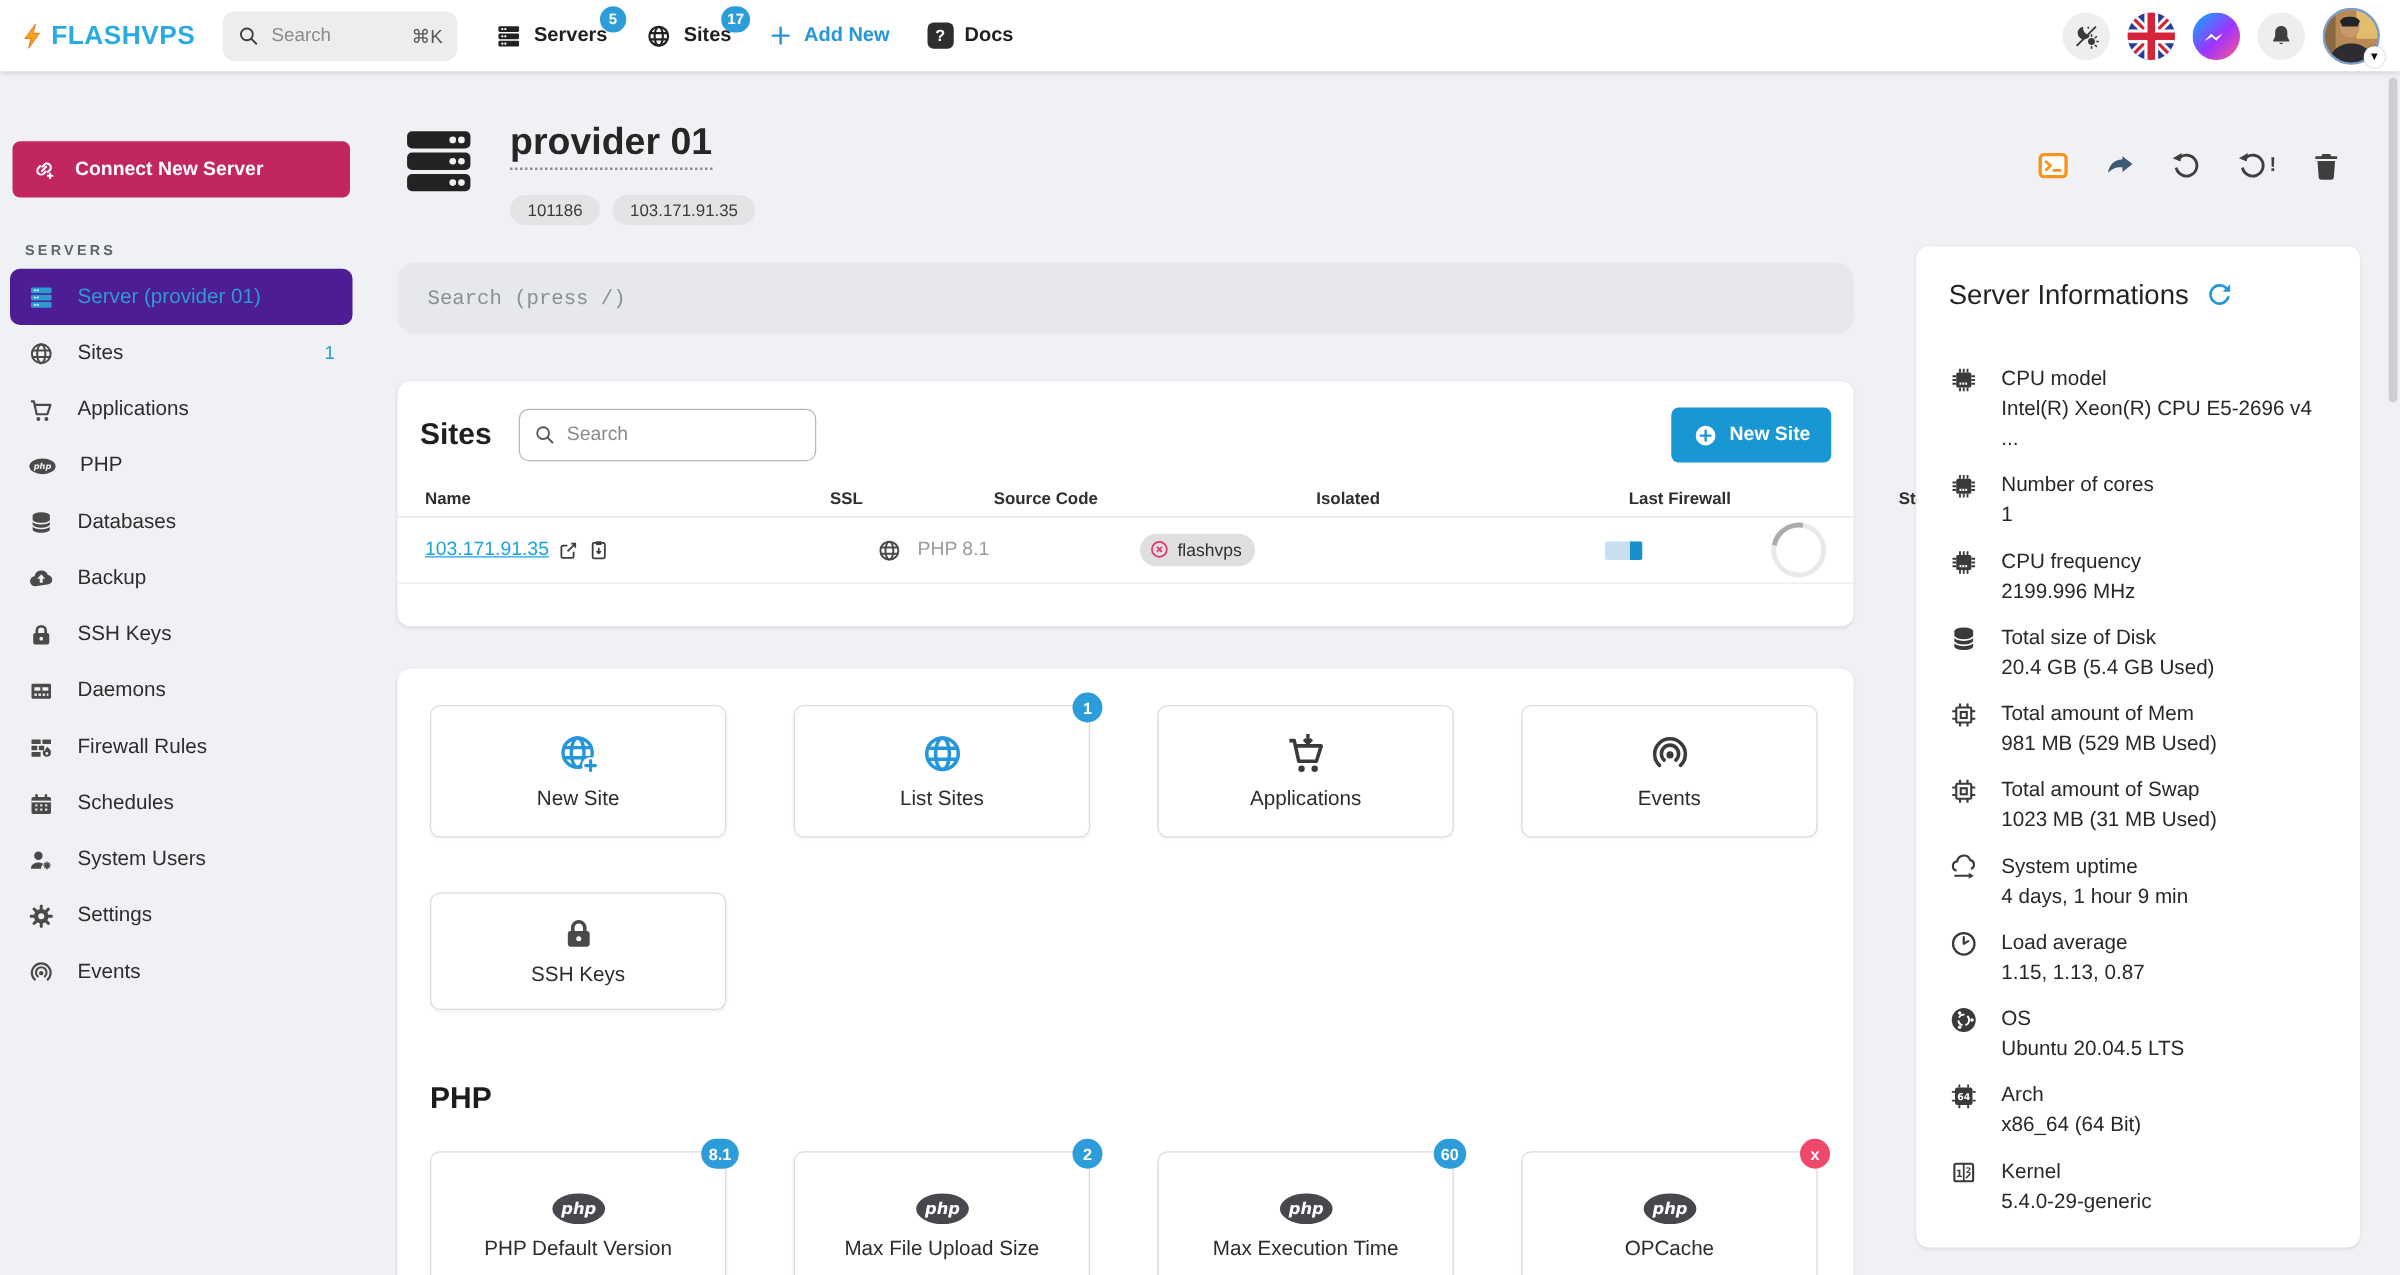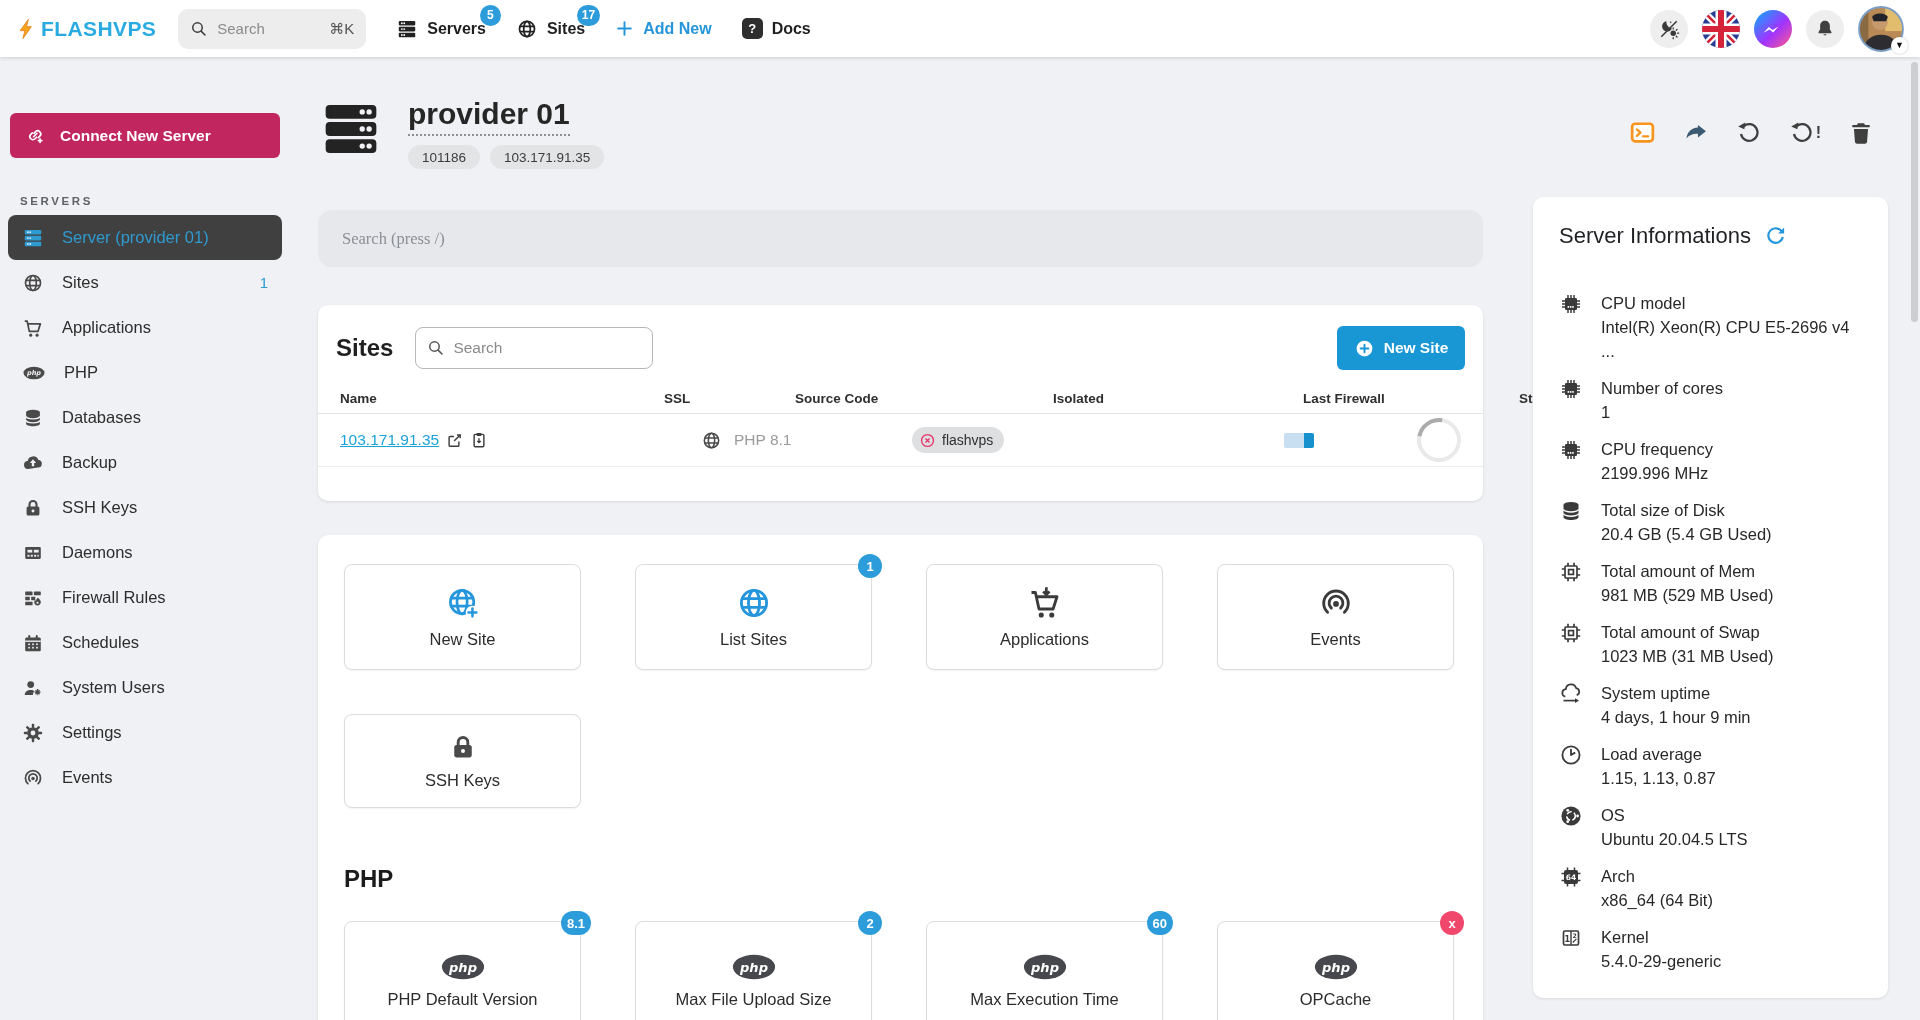--- a/index.html
+++ b/index.html
@@ -39,42 +39,42 @@
   .sidebar { position:absolute; left:0; top:57px; width:290px; bottom:0; padding:0 8px; }
   .connect-btn { margin:56px 2px 0 2px; width:270px; height:45px; background:#C2265F; border:none;
                  border-radius:6px; color:#fff; font-size:15.5px; font-weight:600; font-family:inherit;
                  display:flex; align-items:center; gap:14px; padding:0 15px; cursor:pointer; }
   .section-label { margin:37px 0 8px 12px; font-size:11.5px; font-weight:700; color:#5f6368;
                    letter-spacing:2.6px; }
   .menu { list-style:none; }
   .menu li { height:45px; display:flex; align-items:center; gap:18px; padding:0 14px;
              border-radius:8px; font-size:16.5px; color:#2d2d2d; cursor:pointer; }
   .menu li .ic { color:#4a4a4a; }
-  .menu li.active { background:#404040; color:#2E9AD0; }
+  .menu li.active { background:#4c1d95; color:#2E9AD0; }
   .menu li.active .ic { color:#2E9AD0; }
   .menu-badge { margin-left:auto; color:#2E9AD0; font-size:15px; }
 
   
   .main { position:absolute; left:290px; top:57px; right:0; bottom:0; }
 
   .page-head { position:absolute; left:28px; top:40px; display:flex; }
   .rack-big { color:#232323; }
   .title-block { margin-left:24px; }
   .page-title { display:inline-block; font-size:30px; font-weight:800; color:#262626;
                 border-bottom:2px dotted #8f8f8f; padding-bottom:3px; }
-  .title-badges { margin-top:9px; display:flex; gap:10px; }
+  .title-badges { margin-top:20px; display:flex; gap:10px; }
   .pill { background:#e3e4e6; border-radius:12px; height:24px; display:flex; align-items:center;
           padding:0 14px; font-size:13.5px; color:#3c3c3c; }
   .head-actions { position:absolute; right:46px; top:62px; display:flex; gap:27px; align-items:center; }
   .head-actions .act { cursor:pointer; color:#3f3f3f; display:flex; align-items:center; }
   .restore-alert-mark { font-weight:800; font-size:16px; color:#3f3f3f; margin-left:1px; }
 
   .big-search { position:absolute; left:28px; top:153px; width:1165px; height:57px; background:#e7e8eb;
                 border:none; border-radius:14px; padding:0 24px; font-size:16.5px; color:#a21caf;
-                font-family:Liberation Serif, serif; outline:none; }
+                font-family:Liberation Mono, monospace; outline:none; }
   .big-search::placeholder { color:#8b8f94; }
 
   .card { background:#fff; border-radius:10px; box-shadow:0 1px 3px rgba(0,0,0,.1); }
 
   
   .sites-card { position:absolute; left:28px; top:248px; width:1165px; height:196px; }
   .sites-head { display:flex; align-items:center; padding:21px 18px 0 18px; }
   .sites-title { font-size:24px; font-weight:700; color:#1f1f1f; }
   .sites-search { margin-left:22px; width:238px; height:42px; border:1.5px solid #b6b9bc;
                   border-radius:8px; display:flex; align-items:center; padding:0 11px; gap:8px; }

